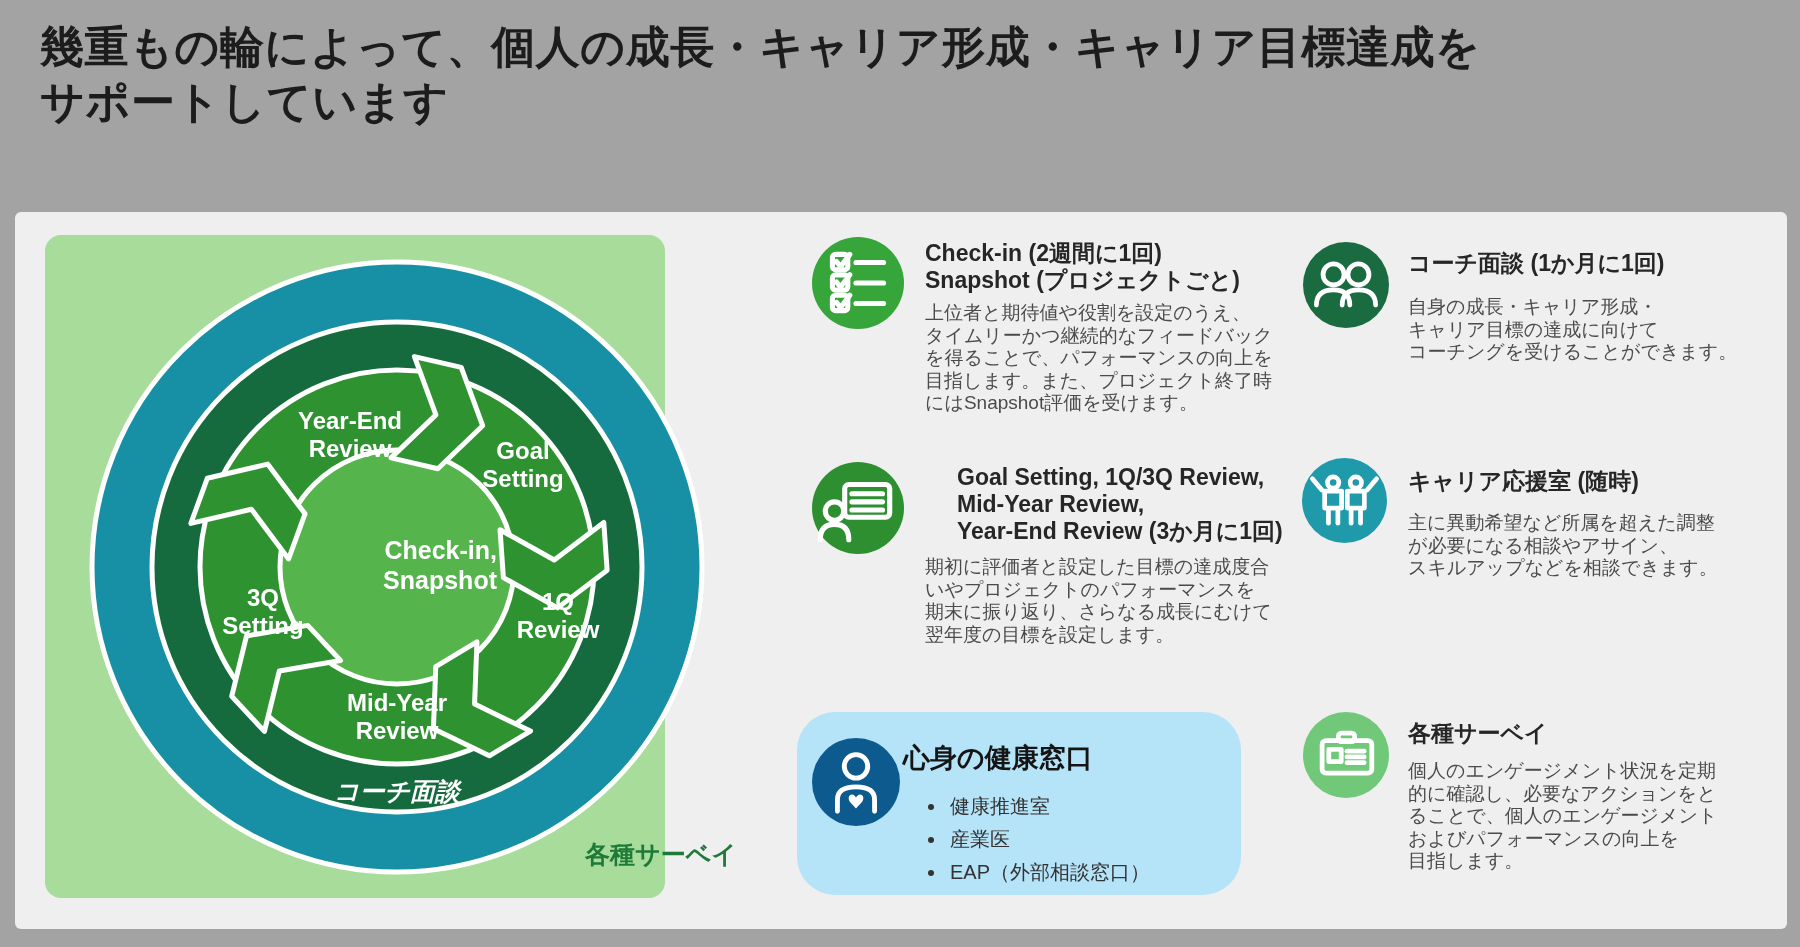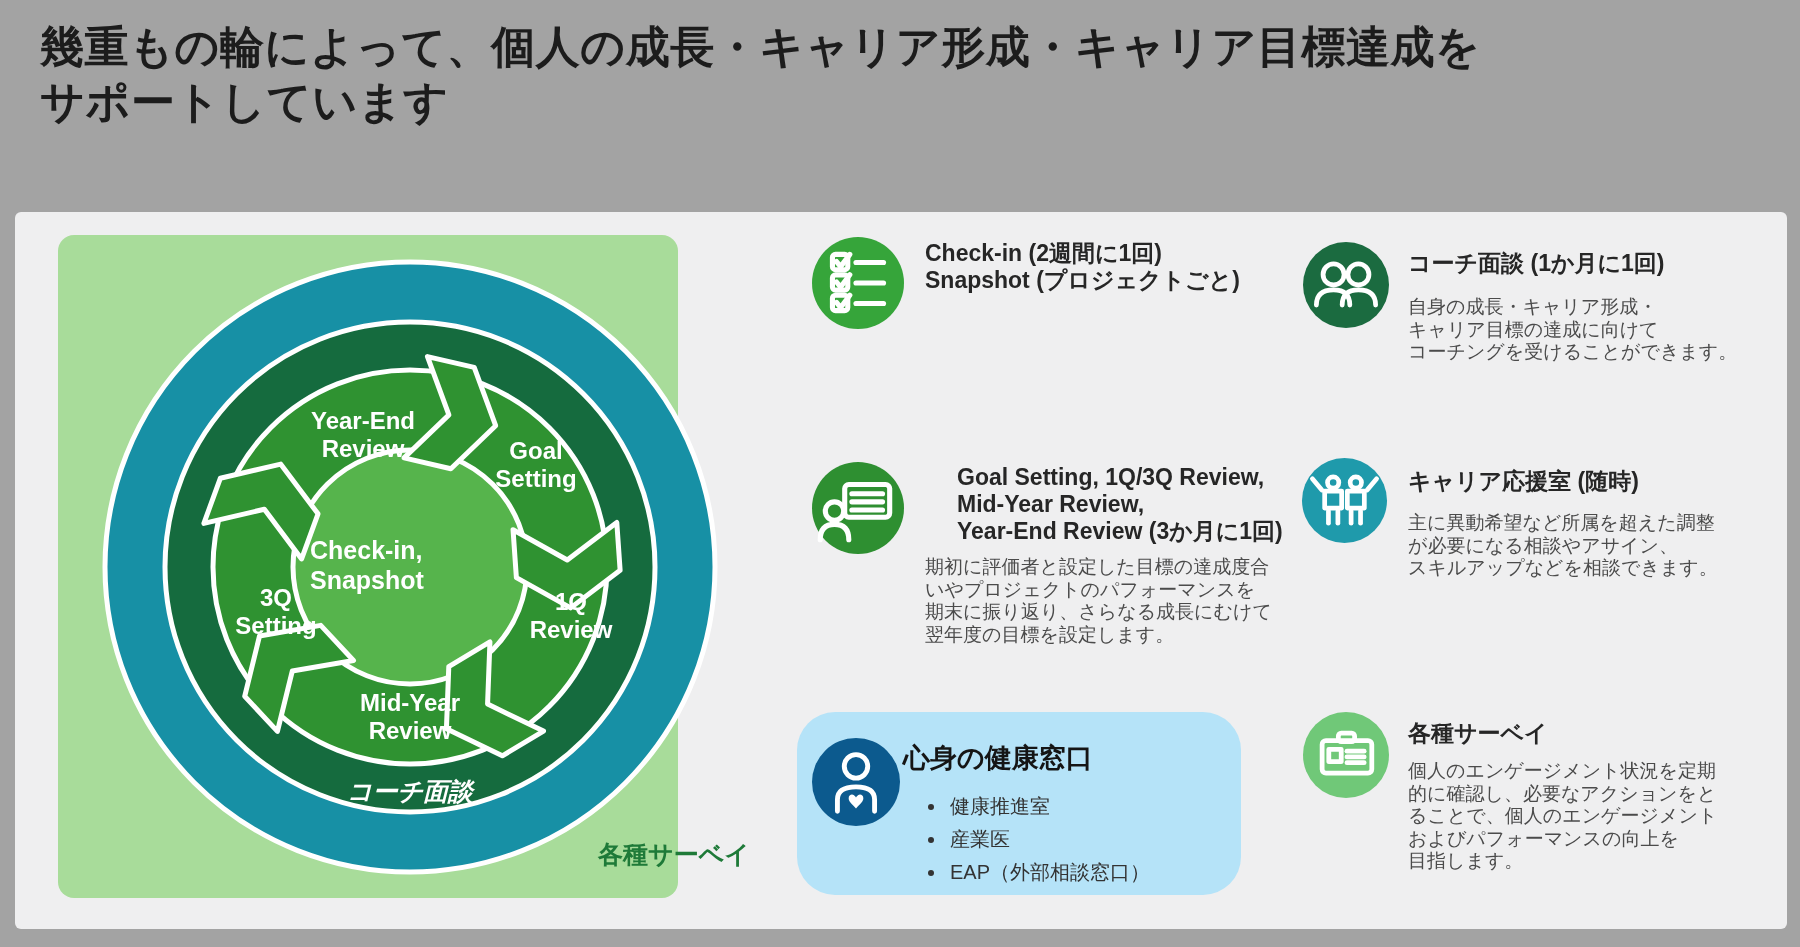--- a/index.html
+++ b/index.html
@@ -9,26 +9,26 @@
 
   
   .page-title{position:absolute;left:40px;top:20px;font-size:44px;font-weight:700;
               color:#1c1c1c;line-height:1.24;letter-spacing:0.5px;}
 
   
   .panel{position:absolute;left:15px;top:212px;width:1772px;height:717px;
          background:#efeff0;border-radius:6px;}
 
   
-  .diagram{position:absolute;left:58px;top:235px;width:620px;height:663px;
+  .diagram{position:absolute;left:45px;top:235px;width:620px;height:663px;
            background:#a8dc9a;border-radius:16px;}
   .diagram svg{position:absolute;left:0;top:0;}
   .ring-label{position:absolute;width:170px;text-align:center;color:#ffffff;
               font-weight:700;font-size:24px;line-height:28px;}
-  .center-label{position:absolute;left:252px;top:300px;width:200px;text-align:left;
+  .center-label{position:absolute;left:252px;top:300px;width:200px;text-align:right;
                 color:#ffffff;font-weight:700;font-size:25px;line-height:30px;}
   .band-label{position:absolute;text-align:center;color:#ffffff;font-weight:700;
               font-size:25px;line-height:30px;font-style:italic;}
   .outer-label{position:absolute;text-align:center;color:#1e7a38;font-weight:700;
                font-size:25px;line-height:30px;}
 
   
   .icon-circle{position:absolute;border-radius:50%;}
   .icon-circle svg{position:absolute;left:0;top:0;width:100%;height:100%;}
   .item-title{position:absolute;font-size:23px;font-weight:700;color:#262626;line-height:27px;}
@@ -96,20 +96,25 @@
       <rect x="20" y="37" width="15" height="15" rx="3"></rect>
         <polyline points="24,44 28,49 37,37"></polyline>
         <line x1="43" y1="45" x2="70" y2="45"></line>
       <rect x="20" y="57" width="15" height="15" rx="3"></rect>
         <polyline points="24,64 28,69 37,57"></polyline>
         <line x1="43" y1="65" x2="70" y2="65"></line>
     </svg>
   </div>
   <div class="item-title pre" style="left:925px;top:240px;">Check-in (2週間に1回)
 Snapshot (プロジェクトごと)</div>
+  <div class="item-body pre" style="left:925px;top:302px;width:420px;">上位者と期待値や役割を設定のうえ、
+タイムリーかつ継続的なフィードバック
+を得ることで、パフォーマンスの向上を
+目指します。また、プロジェクト終了時
+にはSnapshot評価を受けます。</div>
 
   <div class="icon-circle" style="left:812px;top:462px;width:92px;height:92px;background:#2e8f31;">
     <svg viewBox="0 0 90 90" fill="none" stroke="#ffffff" stroke-width="5" stroke-linecap="round" stroke-linejoin="round">
       <rect x="32" y="22" width="44" height="32" rx="4"></rect>
       <line x1="39" y1="31" x2="69" y2="31"></line>
         <line x1="39" y1="39" x2="69" y2="39"></line>
         <line x1="39" y1="47" x2="69" y2="47"></line>
       <circle cx="22" cy="48" r="9"></circle>
       <path d="M8,76 Q8,61 22,61 Q36,61 36,76"></path>
     </svg>

